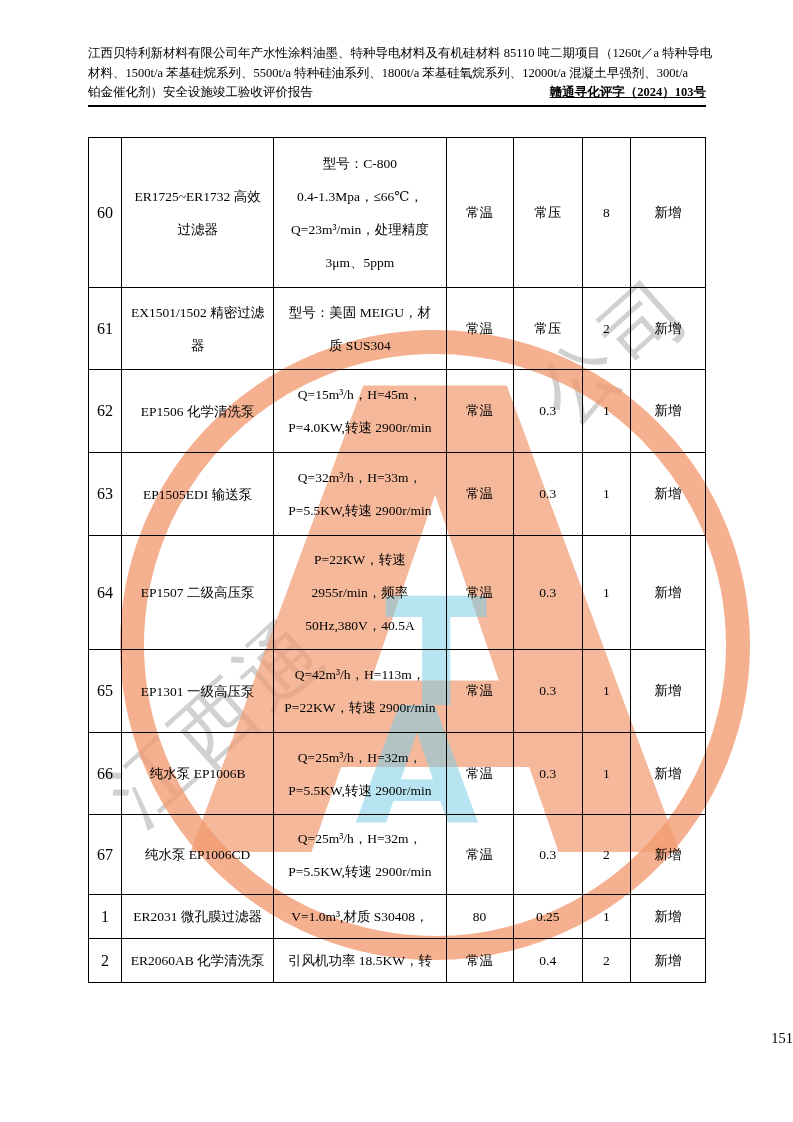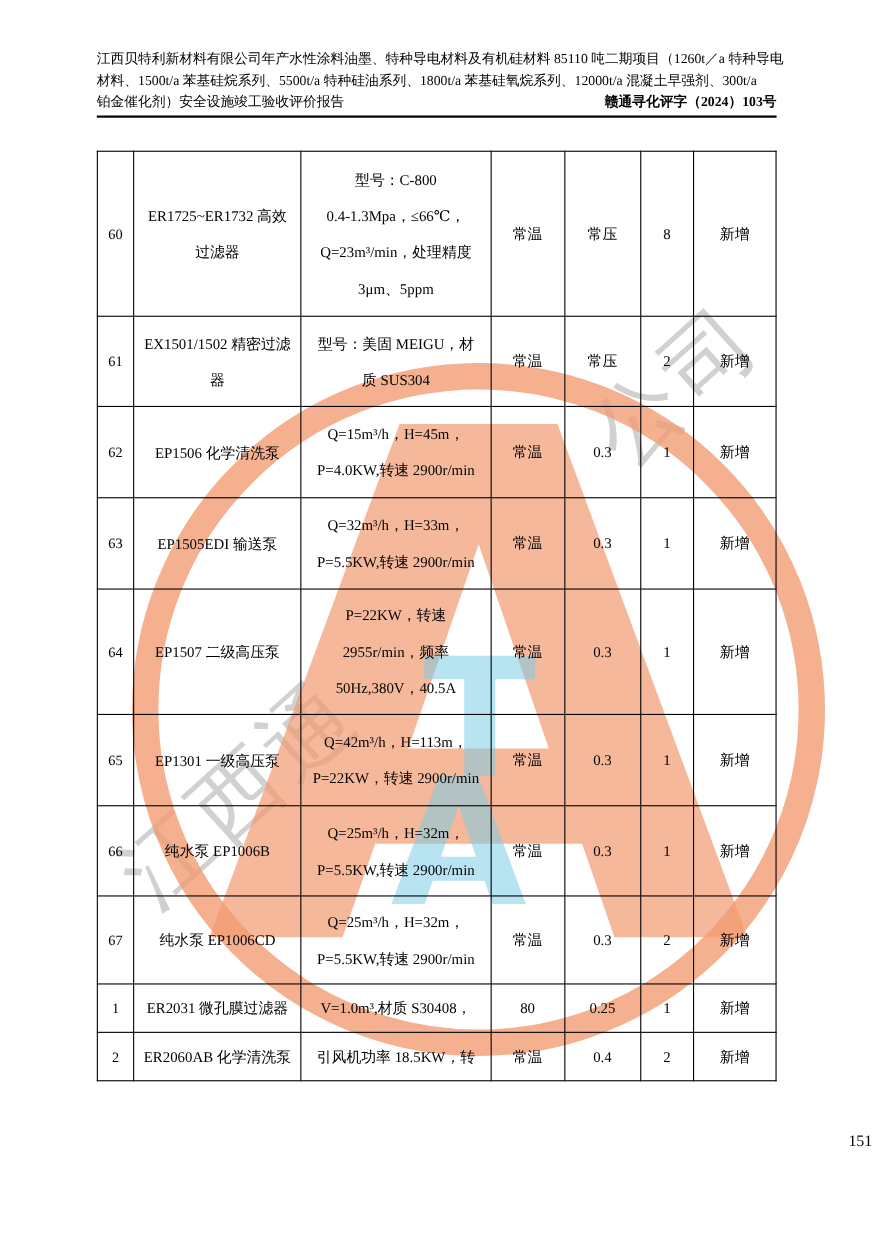--- a/index.html
+++ b/index.html
@@ -10,32 +10,32 @@
   }
   
   .doc-header{
     position:absolute;left:88px;top:44px;width:618px;
     font-size:12.5px;line-height:19.5px;
     border-bottom:2px solid #000;padding-bottom:2px;
     text-align:justify;
   }
   .doc-header .hline{white-space:nowrap;}
   .doc-header .line3{display:flex;justify-content:space-between;align-items:flex-end;}
-  .doc-number{font-weight:700;}
+  .doc-number{font-weight:700;text-decoration:underline;}
   
   .eq-table{
     position:absolute;left:88px;top:137px;width:618px;
     border-collapse:collapse;table-layout:fixed;
     font-size:13.5px;
   }
   .eq-table td{
     border:1px solid #000;text-align:center;vertical-align:middle;
     padding:0 2px;overflow:hidden;
   }
-  .eq-table .c-no{font-size:13px;margin-left:28px;}
+  .eq-table .c-no{font-size:16px;margin-left:28px;}
   .eq-table .c-name,.eq-table .c-spec{white-space:pre-line;line-height:33px;}
   .rh-150{height:150px}.rh-82{height:82px}.rh-83{height:83px}
   .rh-114{height:114px}.rh-80{height:80px}.rh-44{height:44px}
   .section-cell{font-weight:700;font-size:14px;letter-spacing:1px;}
   
   .page-num{
     position:absolute;left:0;top:1030px;width:100%;
     text-align:right;font-size:14.5px;
   }
   

